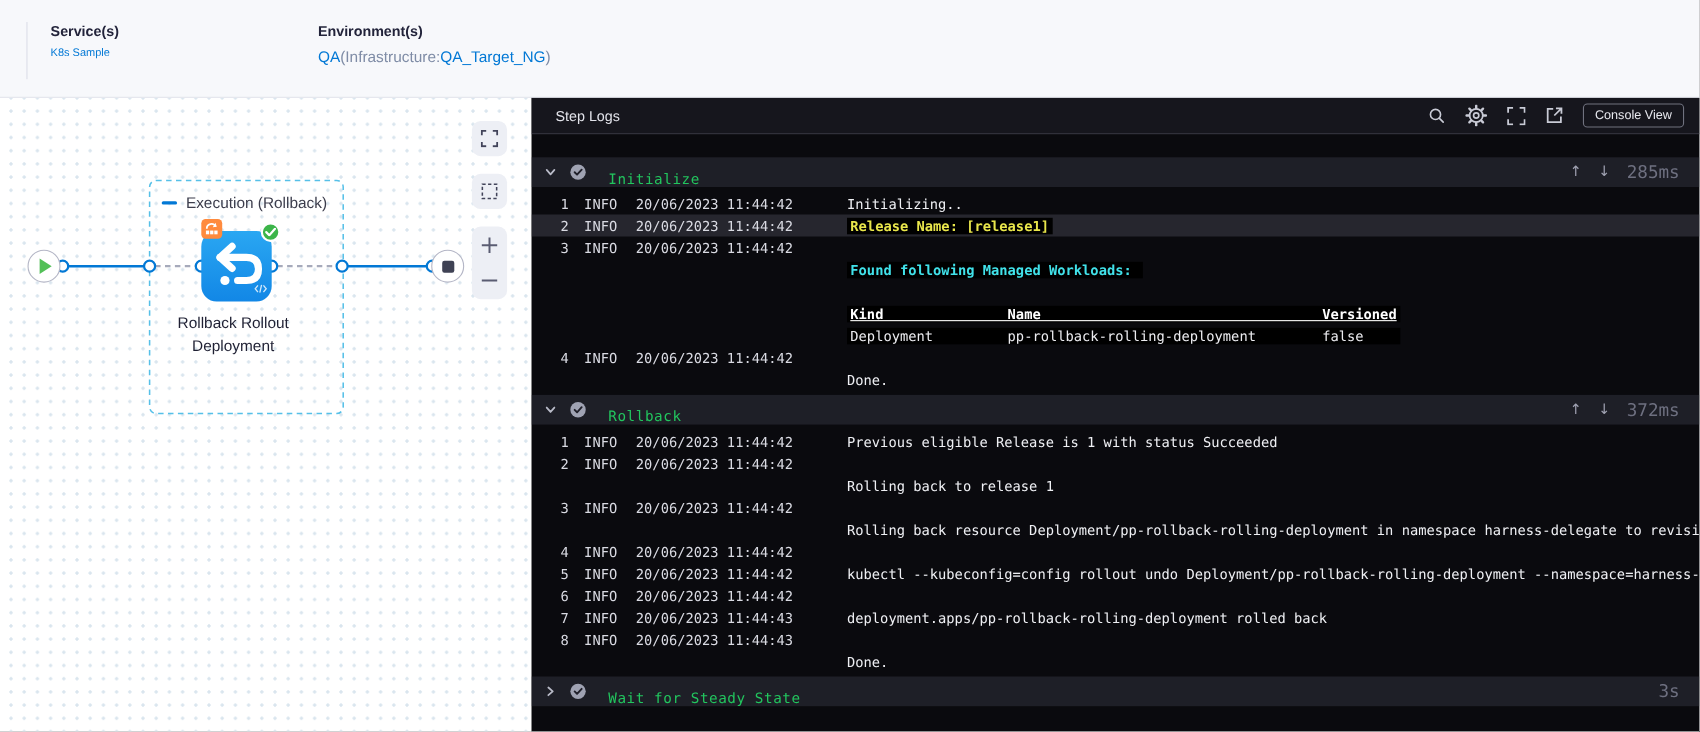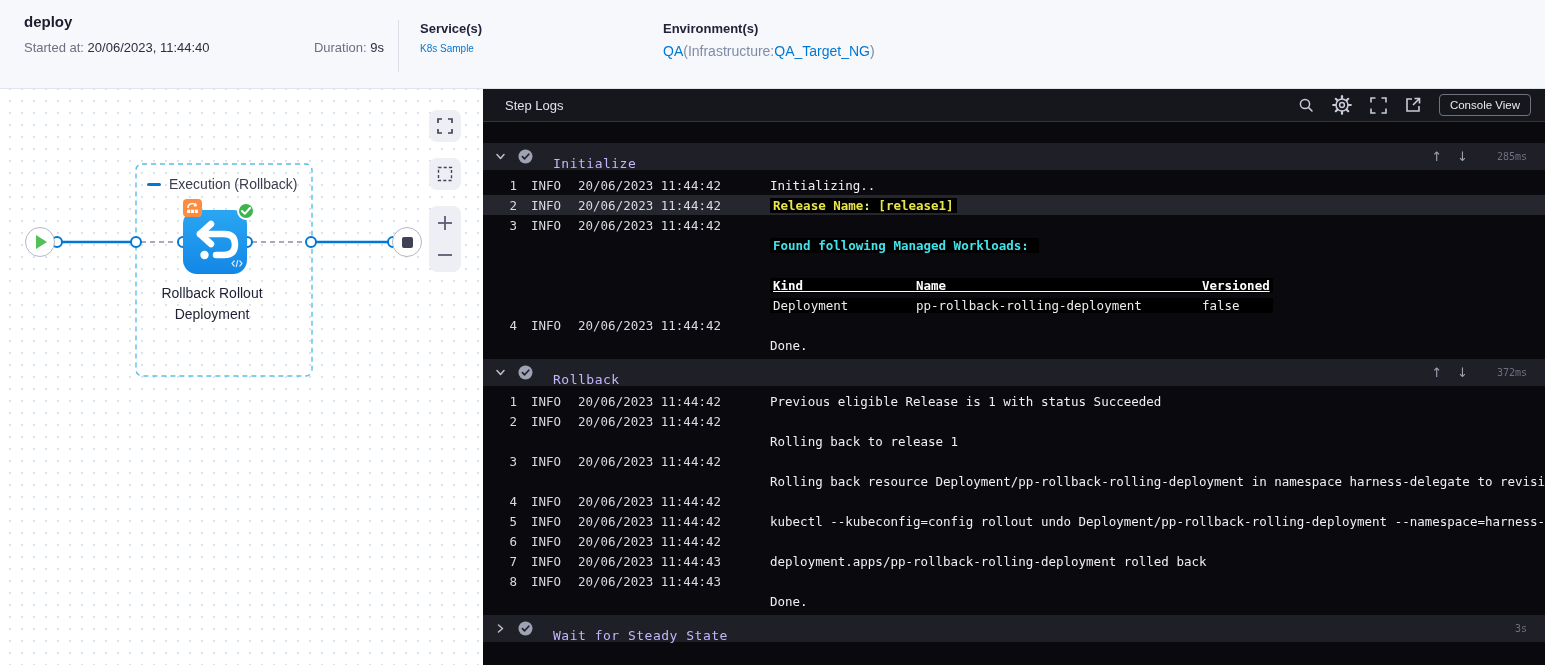--- a/index.html
+++ b/index.html
@@ -65,54 +65,41 @@
     display:flex; align-items:center; padding:0 14px 0 22px; }
   .log-title { font-size:13px; color:#e2e3ea; }
   .log-hdr-right { margin-left:auto; display:flex; align-items:center; gap:18px; }
   .hicon { display:flex; align-items:center; cursor:pointer; }
   .console-btn { border:1px solid #70727f; border-radius:4px; color:#e8e9ef; font-size:11.5px;
     padding:4px 10px; cursor:pointer; background:transparent; }
   .log-body { flex:1; padding-top:21px; font-family:"DejaVu Sans Mono", monospace;
     font-size:12.5px; overflow:hidden; }
   .sec-header { height:27px; background:#1e1f27; display:flex; align-items:center;
     padding:0 18px 0 11px; cursor:pointer; }
-  .sec-title { margin-left:20px; font-size:13px; color:#c4b5fd; letter-spacing:0.5px;margin-top:13px; }
+  .sec-title { margin-left:20px; font-size:13px; color:#22c55e; letter-spacing:0.5px;margin-top:13px; }
   .sec-right { margin-left:auto; display:flex; align-items:center; gap:15px; }
   .sec-arrow { color:#a0a2b2; font-size:13px; font-family:"DejaVu Sans", sans-serif; cursor:pointer; }
-  .sec-duration { color:#6e7080; font-size:10px; min-width:44px; text-align:right; }
+  .sec-duration { color:#6e7080; font-size:16px; min-width:44px; text-align:right; }
   .sec-body { padding:5px 0 4px; }
   .log-line { display:flex; height:20px; align-items:center; white-space:pre; }
   .log-line.hl { background:#26262e; }
   .ln { width:34px; flex:none; text-align:right; color:#d9dae2; }
   .lvl { width:47px; flex:none; margin-left:14px; color:#d9dae2; }
   .time { width:192px; flex:none; color:#d9dae2; }
   .msg { color:#eff0f4; }
   .msg.yellow { color:#e9e64b; font-weight:bold; background:#000; padding:0 3px; }
   .msg.cyan { color:#41e2ea; font-weight:bold; background:#000; padding:0 3px; }
   .msg.tablehead { color:#ffffff; font-weight:bold; background:#000; padding:0 3px;text-decoration:underline; }
   .msg.tablerow { color:#ececf0; background:#000; padding:0 3px; }
   .chev { display:inline-flex; width:12px; justify-content:center; }
 </style>
 </head>
 <body>
 
 <div class="app-header">
-  <div class="hdr-left">
-    <div class="hdr-title">deploy</div>
-    <div class="hdr-row">
-      <div>
-        <span class="lbl">Started at:</span>
-        <span class="val">20/06/2023, 11:44:40</span>
-      </div>
-      <div>
-        <span class="lbl">Duration:</span>
-        <span class="val">9s</span>
-      </div>
-    </div>
-  </div>
   <div class="hdr-divider"></div>
   <div class="hdr-block svc-block">
     <div class="blk-label">Service(s)</div>
     <div class="blk-link">K8s Sample</div>
   </div>
   <div class="hdr-block">
     <div class="blk-label">Environment(s)</div>
     <div class="env-line">
       <span class="env-link">QA</span><span class="env-muted">(Infrastructure:</span><span class="env-link">QA_Target_NG</span><span class="env-muted">)</span>
     </div>

